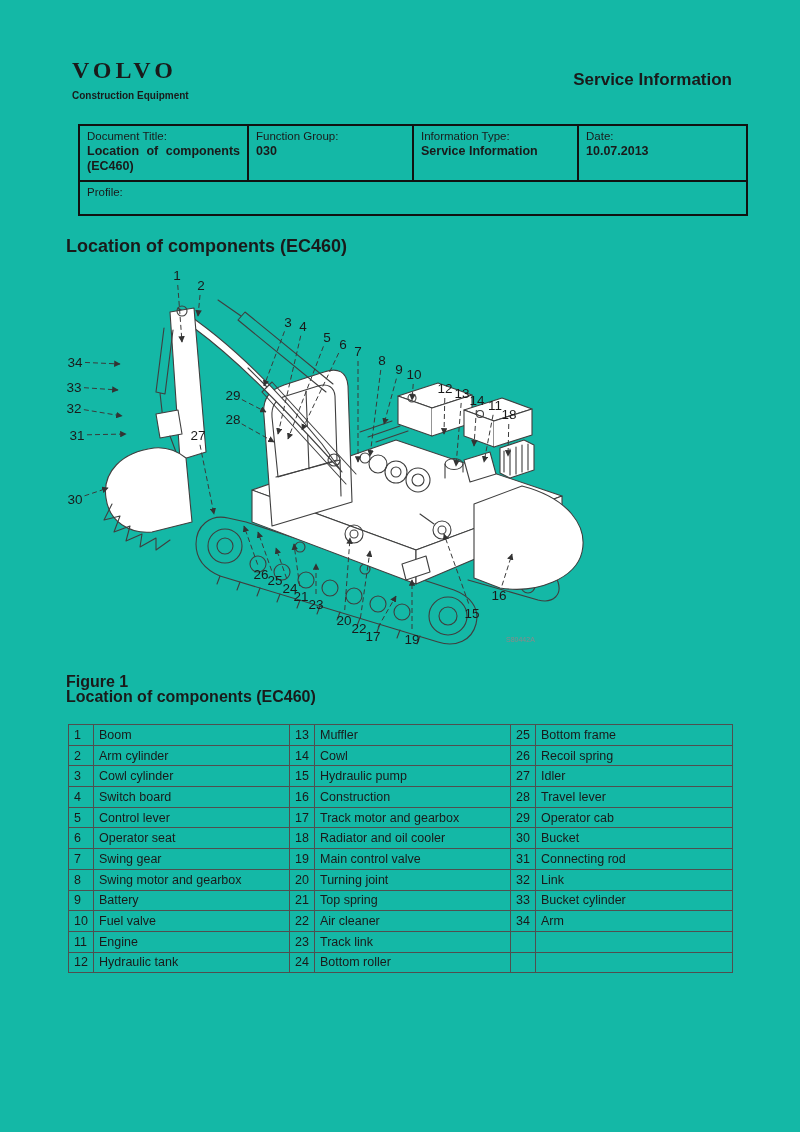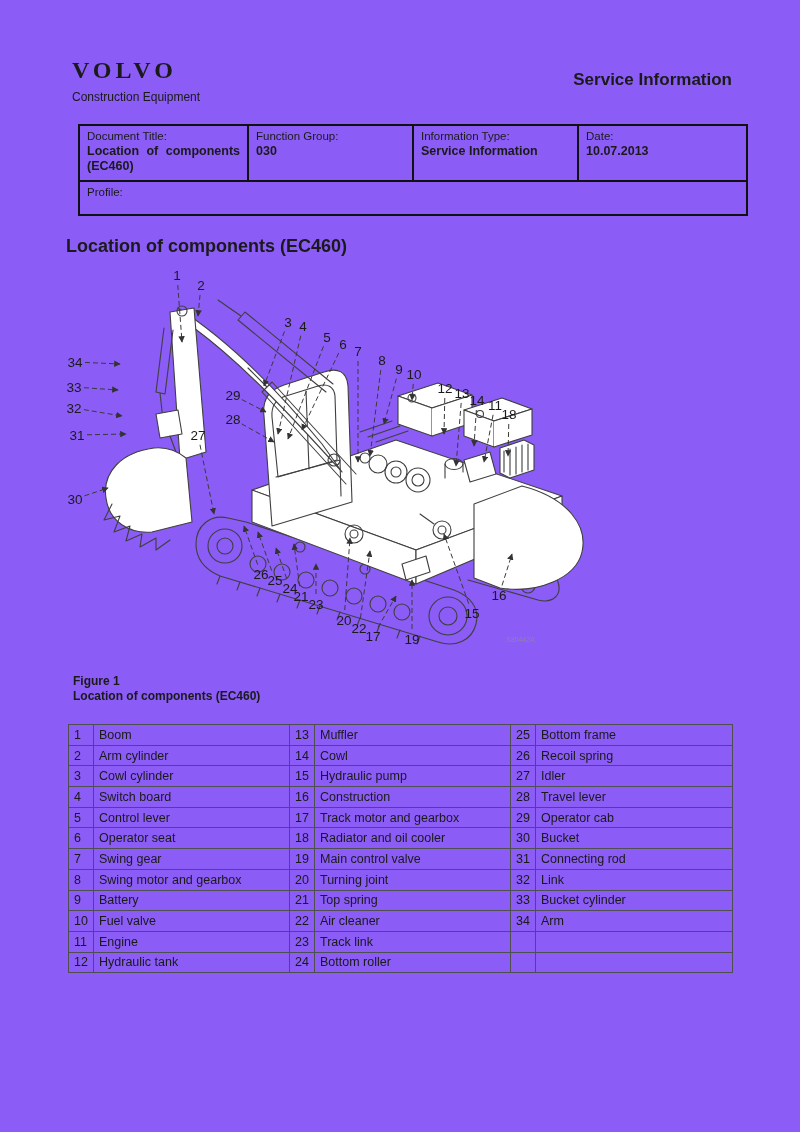--- a/index.html
+++ b/index.html
@@ -1,44 +1,44 @@
 <!DOCTYPE html>
 <html><head>
 <meta charset="utf-8">
 <style>
   html,body { margin:0; padding:0; background:#e8e8e8; }
   .page {
     position:relative; width:800px; height:1132px; margin:0 auto;
-    background:#8b5cf6; font-family:"Liberation Sans", sans-serif; color:#1a1a1a;
+    background:#14b8a6; font-family:"Liberation Sans", sans-serif; color:#1a1a1a;
     overflow:hidden;
   }
   
   .brand { position:absolute; left:72px; top:58px; }
   .brand-logo { font-family:"Liberation Serif", serif; font-weight:700; font-size:24px; letter-spacing:4px; line-height:24px; }
-  .brand-sub { font-size:12px; font-weight:400; margin-top:8px; }
+  .brand-sub { font-size:10px; font-weight:700; margin-top:8px; }
   .service-title { position:absolute; right:68px; top:70px; font-size:17px; font-weight:700; }
 
   
   .doc-table { position:absolute; left:66px; top:124px; width:668px; border-collapse:collapse; table-layout:fixed;margin-left:12px; }
   .doc-table td { border:2px solid #111; vertical-align:top; padding:4px 7px 2px 7px; font-size:11.5px; }
   .doc-value { font-weight:700; font-size:12.5px; margin-top:2px; line-height:15px; }
   .justify { text-align:justify; }
   .doc-row1 td { height:48px; }
   .doc-row2 td { height:26px;border-radius:14px; }
 
   .section-title { position:absolute; left:66px; top:236px; font-size:18px; font-weight:700; }
 
   
   #fig-svg { position:absolute; left:60px; top:264px; width:560px; height:392px; }
   .art { stroke:#3f3f3f; stroke-width:1.1; fill:none; stroke-linejoin:round; stroke-linecap:round; }
   .leader { stroke:#3a3a3a; stroke-width:1; stroke-dasharray:5 3; fill:none; }
   .callout { font:13.5px "Liberation Sans", sans-serif; fill:#1a1a1a; text-anchor:middle; dominant-baseline:central; }
   .wm { font:7px "Liberation Sans", sans-serif; fill:#8a8a8a; }
 
-  .fig-caption { position:absolute; left:66px; top:674px; font-size:12px; font-weight:700; line-height:15px;margin-left:7px; }
+  .fig-caption { position:absolute; left:66px; top:674px; font-size:16px; font-weight:700; line-height:15px; }
 
   
   .parts-table { position:absolute; left:68px; top:724px; width:664px; border-collapse:collapse; table-layout:fixed; }
   .parts-table td { border:1px solid #4f4f4f; font-size:12.5px; padding:0 5px; height:19.7px; overflow:hidden; white-space:nowrap; vertical-align:middle; }
 </style>
 </head>
 <body>
 
 <div class="page">
 

